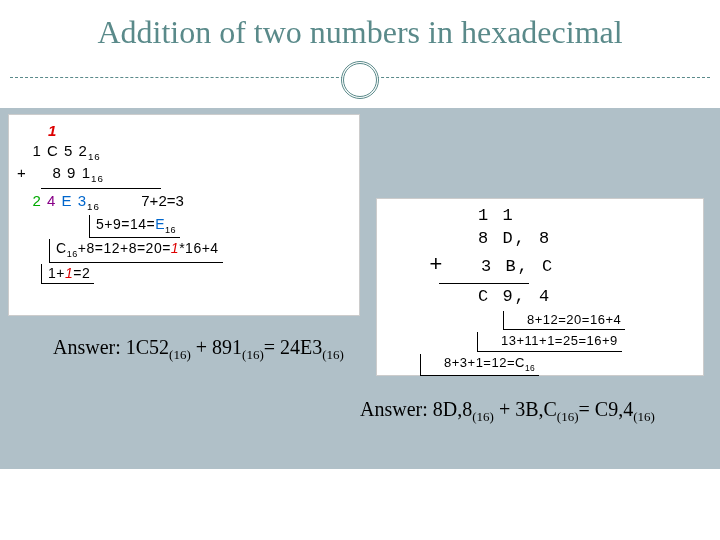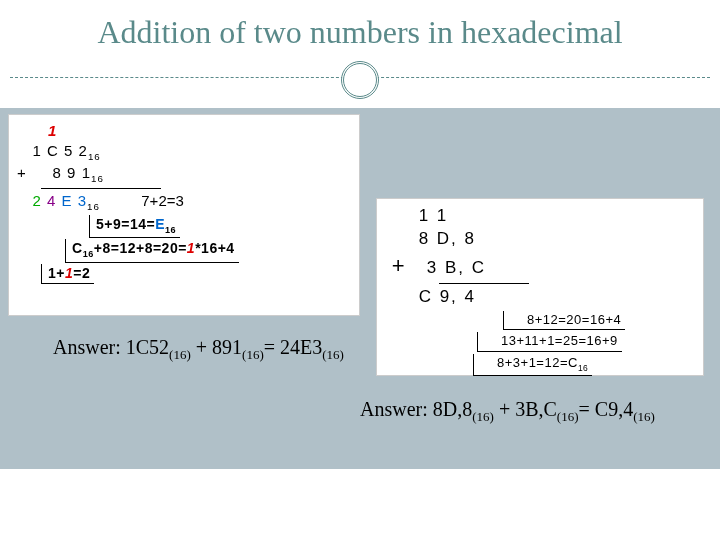--- a/index.html
+++ b/index.html
@@ -103,23 +103,22 @@
   .row { white-space: pre; font-family: Arial, sans-serif; letter-spacing: 1px;}
   .hr1 { border-top: 1.5px solid #000; margin: 2px 0 2px 24px; width: 120px;}
   .expl {
     border-left: 1.5px solid #000;
     border-bottom: 1.5px solid #000;
     margin-left: 0;
     padding: 0 4px 1px 6px;
     display: inline-block;
     font-size: 14px;
     letter-spacing: 0.5px;
-    font-weight: bold;
   }
-  .p2row { white-space: pre; font-family: Liberation Sans, sans-serif; font-size: 17px; letter-spacing: 2px;}
+  .p2row { white-space: pre; font-family: Liberation Mono, monospace; font-size: 17px; letter-spacing: 2px; margin-left: 32px;}
   .p2hr { border-top: 1.5px solid #000; margin: 2px 0 2px 54px; width: 90px;}
   .p2expl {
     border-left: 1.5px solid #000;
     border-bottom: 1.5px solid #000;
     padding: 0 4px 1px 23px;
     display: inline-block;
     font-size: 13px;
     letter-spacing: 0.5px;
   }
 </style>
@@ -135,33 +134,33 @@
 
   <div class="body-bg">
 
     <div class="panel panel1">
       <div class="row">      <span class="carry">1</span></div>
       <div class="row">   <span>1 C 5 2</span><sub>16</sub></div>
       <div class="row"><span>+</span>     <span>8 9 1</span><sub>16</sub></div>
       <div class="hr1"></div>
       <div class="row">   <span class="g">2</span> <span class="p">4</span> <span class="b">E</span> <span class="b">3</span><sub>16</sub>        <span style="letter-spacing:0"><span>7+2=3</span></span></div>
       <div style="margin-left:72px"><span class="expl"><span>5+9=14=</span><span class="b">E</span><sub>16</sub></span></div>
-      <div style="margin-left:48px"><span class="expl"><span>C</span><sub>16</sub><span>+8=12+8=20=</span><span class="r" style="font-style:italic">1</span><span>*16+4</span></span></div>
+      <div style="margin-left:32px"><span class="expl"><span>C</span><sub>16</sub><span>+8=12+8=20=</span><span class="r" style="font-style:italic">1</span><span>*16+4</span></span></div>
       <div style="margin-left:24px"><span class="expl"><span>1+</span><span class="r" style="font-style:italic">1</span><span>=2</span></span></div>
     </div>
 
     <div class="panel panel2">
       <div class="p2row">     <span>1 1</span></div>
       <div class="p2row">     <span>8 D, 8</span></div>
       <div class="p2row"> <span style="font-size:22px">+</span>   <span>3 B, C</span></div>
       <div class="p2hr"></div>
       <div class="p2row">     <span>C 9, 4</span></div>
       <div style="margin-left:118px"><span class="p2expl">8+12=20=16+4</span></div>
       <div style="margin-left:92px"><span class="p2expl">13+11+1=25=16+9</span></div>
-      <div style="margin-left:88px"><span class="p2expl"><span>8+3+1=12=C</span><sub>16</sub></span></div>
+      <div style="margin-left:35px"><span class="p2expl"><span>8+3+1=12=C</span><sub>16</sub></span></div>
     </div>
 
     <div class="answer1">
       <span>Answer: </span><span>1C52</span><sub>(16)</sub><span> + </span><span>891</span><sub>(16)</sub><span>= </span><span>24E3</span><sub>(16)</sub>
     </div>
     <div class="answer2">
       <span>Answer: </span><span>8D,8</span><sub>(16)</sub><span> + </span><span>3B,C</span><sub>(16)</sub><span>= </span><span>C9,4</span><sub>(16)</sub>
     </div>
 
   </div>

